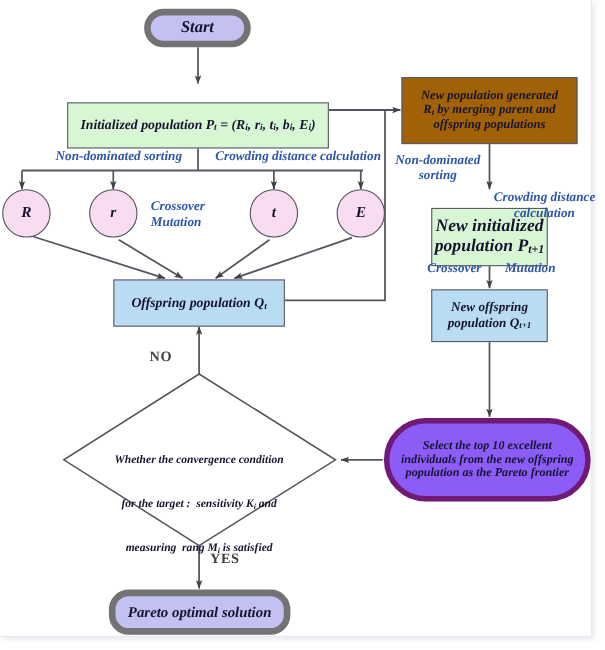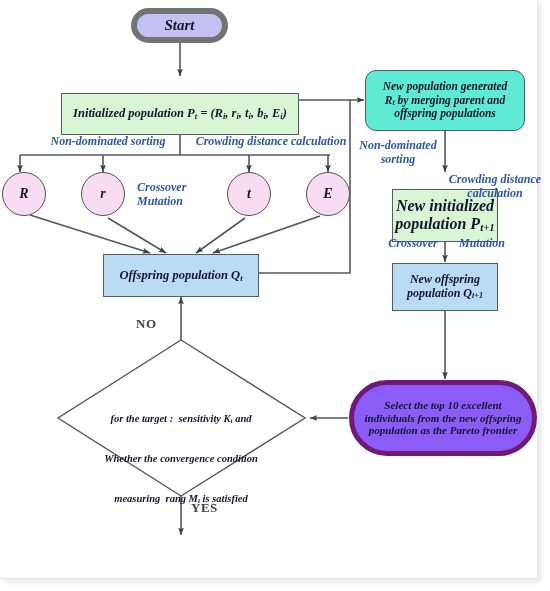--- a/index.html
+++ b/index.html
@@ -39,21 +39,21 @@
     line-height: 1.16;
     border: 1px solid #5a5a66;
   }
   .terminator {
     background: #c3c0f2;
     border-radius: 18px;
     border: 6px solid #737373;
   }
   .box-green { background: #d8f5d4; margin-top: 16px; }
   .box-blue  { background: #b9dcf3; }
-  .box-yellow{ background: #5eead4; border-radius: 11px; }
+  .box-yellow{ background: #a16207; }
   .circle {
     background: #f8dcf2;
     border-radius: 50%;
     border: 1px solid #55505c;
   }
   .oval-purple {
     background: #8b5cf6;
     border: 5px solid #701a75;
     border-radius: 50px;
     justify-content: center;
@@ -191,24 +191,27 @@
   <div class="node box-blue" style="left:392px; top:263px; width:106px; height:48px; font-size:12px;">
     <span>
       New offspring<br>population Q<sub>t+1</sub>
     </span>
   </div>
 
   <div class="node oval-purple" style="left:349px; top:380px; width:188px; height:76px; font-size:11px; padding:0 8px;">
     <span>Select the top 10 excellent individuals from the new offspring population as the Pareto frontier</span>
   </div>
 
+  <div class="node terminator" style="left:99px; top:536px; width:165px; height:41px; font-size:13.5px;">
+    <span>Pareto optimal solution</span>
+  </div>
 
   <div class="diamond-text" style="left:62px; top:389px; width:238px;">
+    <div>Whether the convergence condition</div>
     <div>for the target :&nbsp; sensitivity K<sub>i</sub> and</div>
-    <div>Whether the convergence condition</div>
     <div>measuring&nbsp; rang M<sub>i</sub> is satisfied</div>
   </div>
 
   <div class="edge-label" style="left:28px; top:134px; width:160px;">Non-dominated sorting</div>
 
   <div class="edge-label" style="left:186px; top:134px; width:170px;">Crowding distance calculation</div>
 
   <div class="edge-label" style="left:137px; top:180px; width:80px; text-align:left;">Crossover
 Mutation</div>
 

